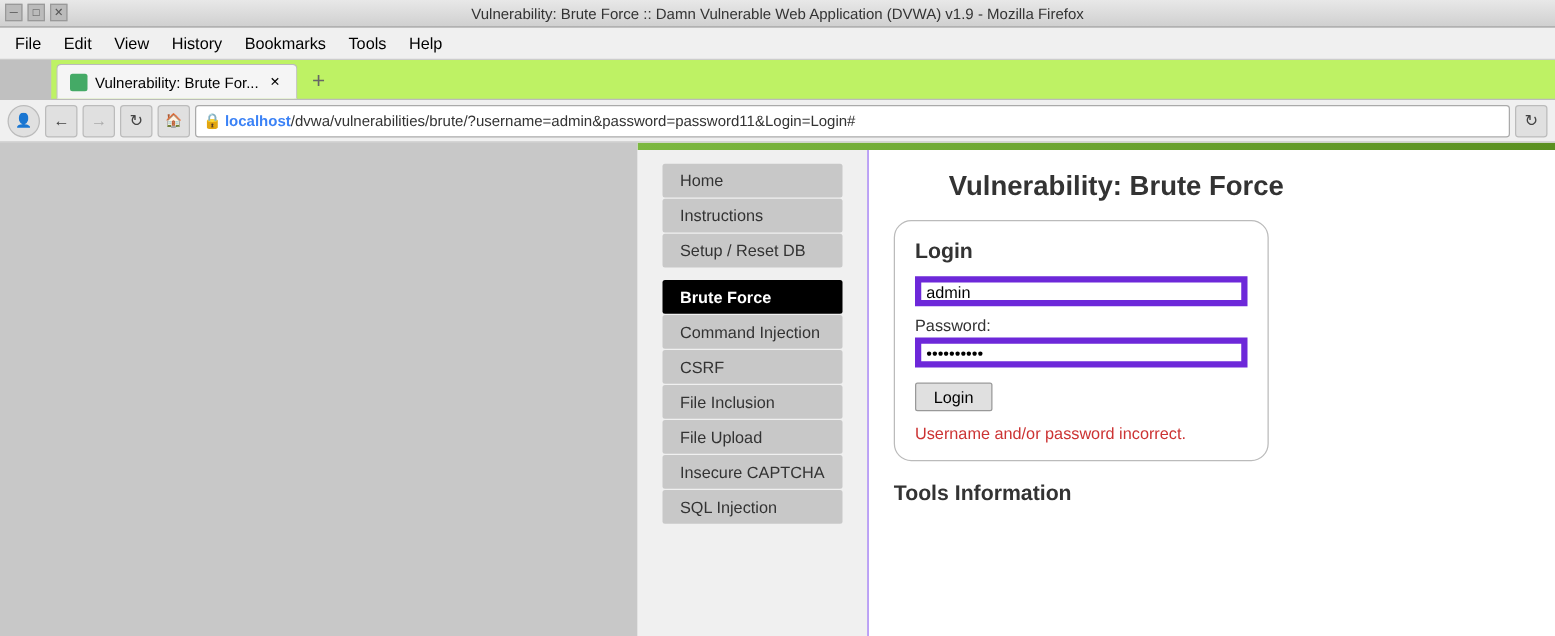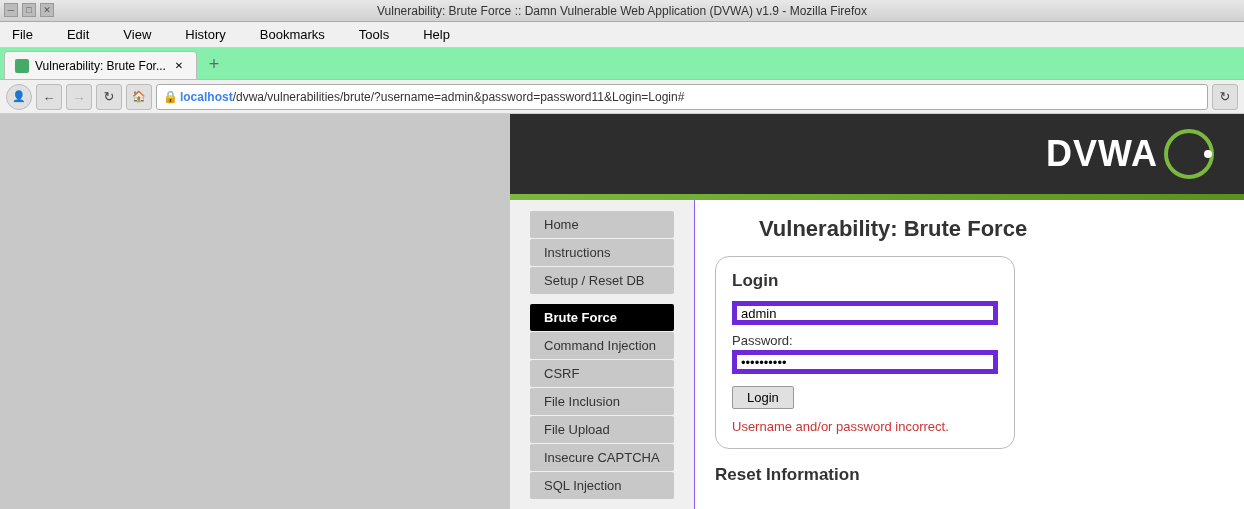--- a/index.html
+++ b/index.html
@@ -35,37 +35,38 @@
     }
 
     
     .menubar {
       background: #f0f0f0;
       height: 26px;
       display: flex;
       align-items: center;
       padding: 0 4px;
       border-bottom: 1px solid #ccc;
-      gap: 18px;
+      gap: 2px;
     }
     .menubar-item {
       padding: 2px 8px;
       font-size: 13px;
       cursor: pointer;
       border-radius: 2px;
     }
 
     
     .tabbar {
-      background: #86efac;
+      background: #bef264;
       height: 32px;
       display: flex;
       align-items: flex-end;
       padding: 0 4px;
       border-bottom: 1px solid #bbb;
+      margin-left: 41px;
     }
     .tab {
       background: #f5f5f5;
       border: 1px solid #bbb;
       border-bottom: none;
       border-radius: 4px 4px 0 0;
       padding: 4px 10px;
       display: flex;
       align-items: center;
       gap: 6px;
@@ -363,26 +364,20 @@
   </div>
   <div class="nav-btn">↻</div>
 </div>
 
 <div class="page-area">
 
   <div class="browser-left"></div>
 
   <div class="dvwa-page">
 
-    <div class="dvwa-header">
-      <div class="dvwa-logo">
-        <span class="logo-text">DVWA</span>
-        <div class="logo-swirl"></div>
-      </div>
-    </div>
     <div class="dvwa-nav-line"></div>
 
     <div class="dvwa-body">
 
       <div class="dvwa-sidebar">
         <a class="sidebar-item gray-bg">Home</a>
         <a class="sidebar-item gray-bg">Instructions</a>
         <a class="sidebar-item gray-bg">Setup / Reset DB</a>
         <div class="sidebar-divider"></div>
         <a class="sidebar-item active">Brute Force</a>
@@ -399,17 +394,17 @@
 
         <div class="login-box">
           <h2>Login</h2>
           <input class="form-input" type="text" value="admin" style="">
           <label class="form-label">Password:</label>
           <input class="form-input" type="password" value="password11" style="">
           <button class="login-btn">Login</button>
           <div class="error-msg">Username and/or password incorrect.</div>
         </div>
 
-        <div class="more-info-title">Reset Information</div>
+        <div class="more-info-title">Tools Information</div>
       </div>
     </div>
   </div>
 </div>
 
 </body></html>

